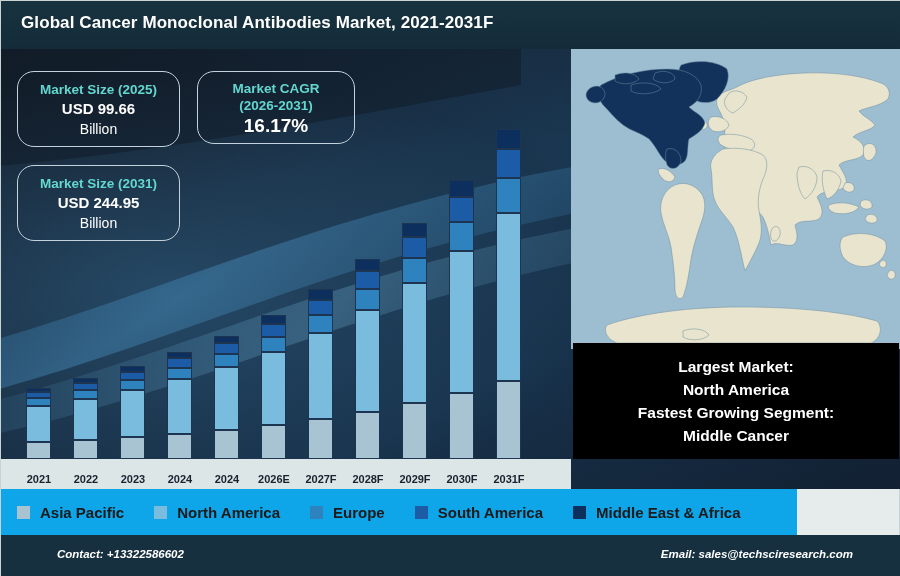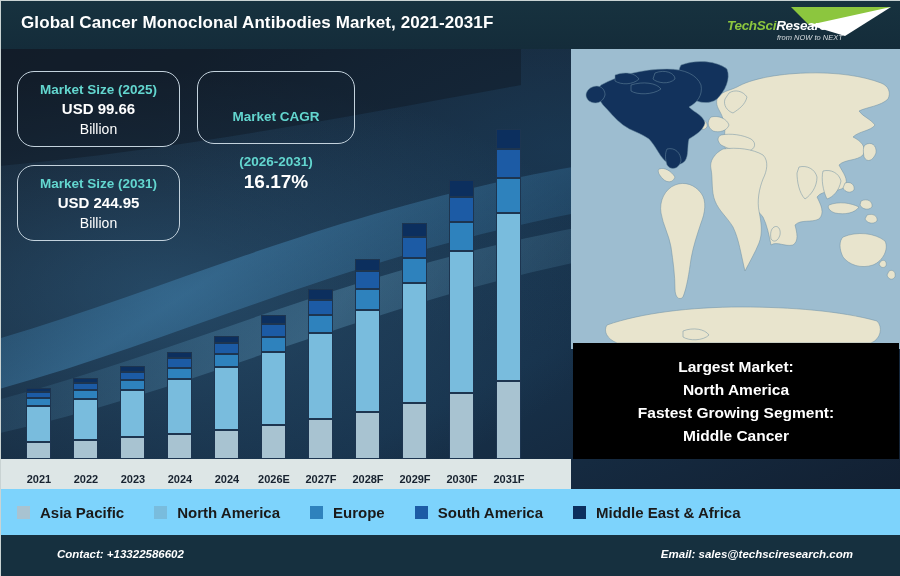--- a/index.html
+++ b/index.html
@@ -64,21 +64,20 @@
     text-align:center;
     background:transparent;
   }
   .card-label{
     color:#63d6cf;font-weight:bold;font-size:13.5px;line-height:18px;
     display:block;
   }
   .card-label2{
     color:#63d6cf;font-weight:bold;font-size:13.5px;line-height:17px;
     display:block;
-    margin-top:28px;
   }
   .card-value{
     color:#ffffff;font-weight:bold;font-size:15px;line-height:20px;display:block;
   }
   .card-unit{
     color:#ffffff;font-weight:normal;font-size:14px;line-height:20px;display:block;
   }
   .card-big{
     color:#ffffff;font-weight:bold;font-size:19px;line-height:24px;display:block;
   }
@@ -121,22 +120,22 @@
     text-align:center;
     display:flex;flex-direction:column;justify-content:center;
     box-sizing:border-box;
   }
   .callout-line{
     font-size:15.5px;font-weight:bold;line-height:23px;color:#ffffff;
   }
 
   
   .legend{
-    position:absolute;left:0;top:488px;width:900px;height:46px;
-    background:#7dd3fc;
+    position:absolute;left:0;top:488px;width:796px;height:46px;
+    background:#0ea5e9;
     display:flex;align-items:center;
   }
   .legend-item{display:flex;align-items:center;margin-left:16px;}
   .legend-swatch{
     width:13px;height:13px;margin-right:10px;flex:none;
   }
   .legend-text{
     font-size:15px;font-weight:bold;color:#1a1a1a;white-space:nowrap;
   }
 
@@ -155,30 +154,20 @@
   }
 </style>
 </head>
 <body>
 
 <div class="infographic">
 
   <div class="header">
     <div class="header-title">Global Cancer Monoclonal Antibodies Market, 2021-2031F</div>
 
-    <div class="logo-box">
-      <svg class="logo-arrow" viewBox="0 0 110 34">
-        <polygon points="8,2 108,2 62,20 26,20" fill="#8cc63e"></polygon>
-        <polygon points="26,20 108,2 62,31" fill="#ffffff"></polygon>
-      </svg>
-      <div class="logo-text">
-        <span class="logo-tech">TechSci</span><span class="logo-research">Research</span>
-      </div>
-      <div class="logo-tag">from NOW to NEXT</div>
-    </div>
   </div>
 
   <div class="stage">
 
     <svg class="stage-bg" viewBox="0 0 900 440" preserveAspectRatio="none">
       <defs>
         <linearGradient id="bgGrad" x1="0" y1="0" x2="1" y2="1">
           <stop offset="0%" stop-color="#141f2c"></stop>
           <stop offset="35%" stop-color="#17293c"></stop>
           <stop offset="65%" stop-color="#17314a"></stop>

